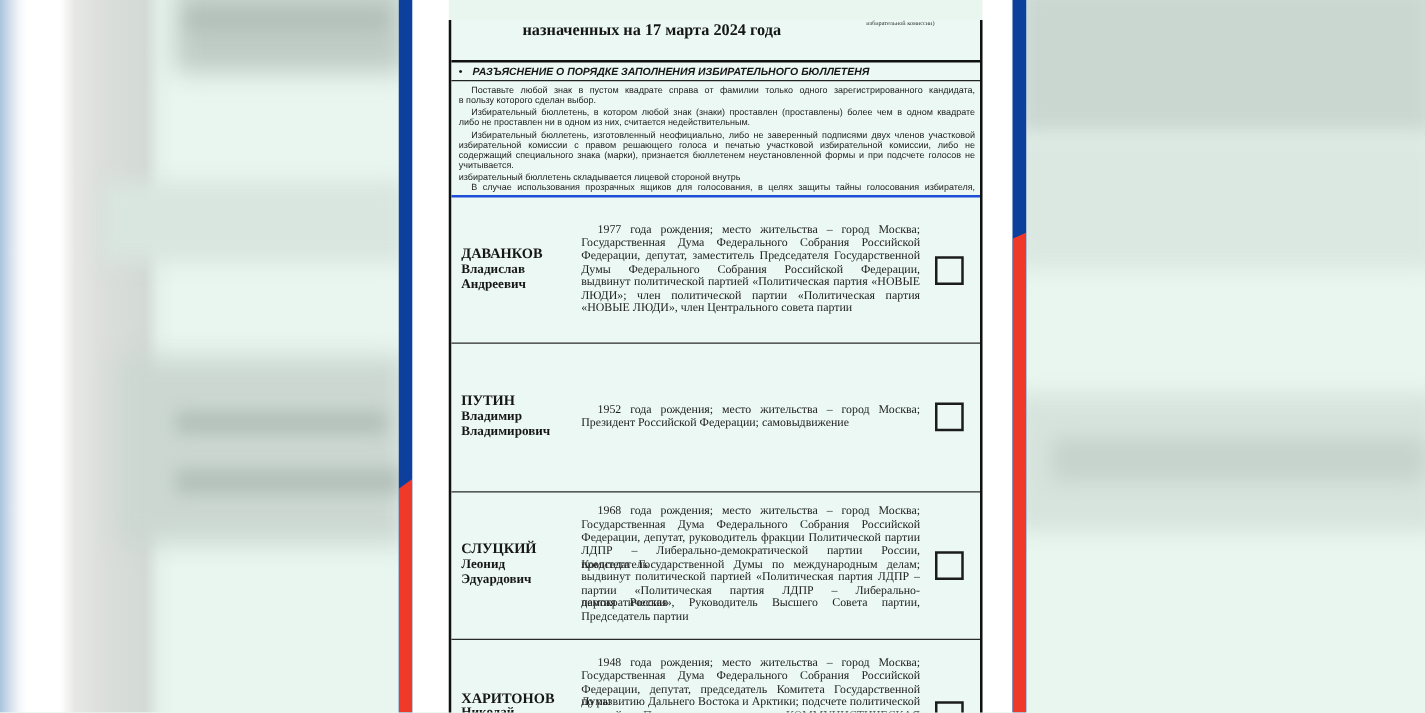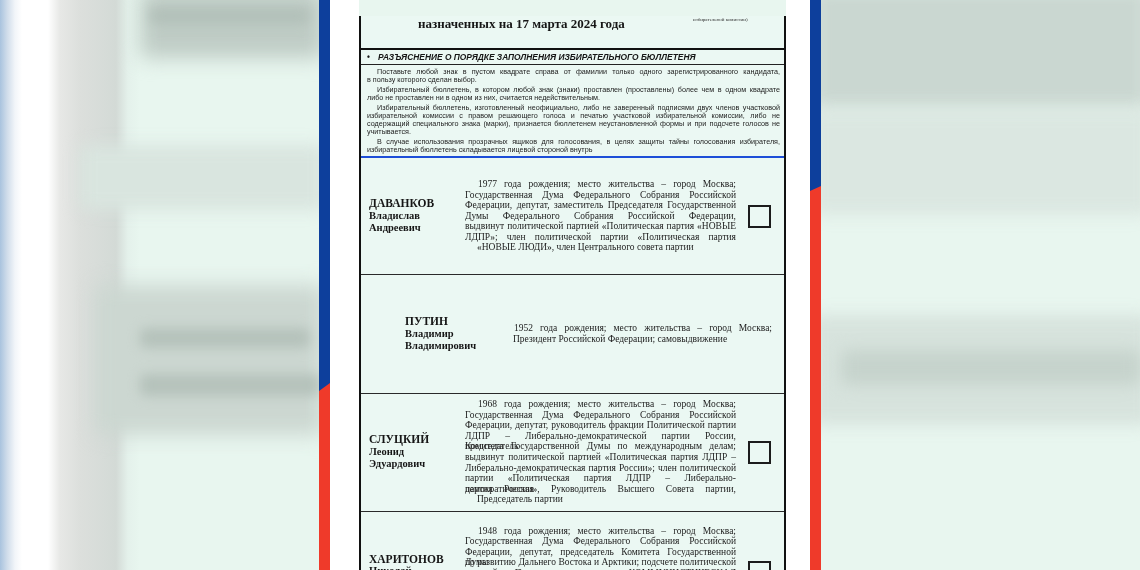--- a/index.html
+++ b/index.html
@@ -67,21 +67,21 @@
     }
     .cand-name { width: 96px; padding-left: 8px; flex: none; }
     .surname { font-weight: bold; font-size: 11.5px; line-height: 12.5px; white-space: nowrap; }
     .given { font-weight: bold; font-size: 10.5px; line-height: 12.5px; white-space: nowrap; }
     .desc { width: 271px; flex: none; }
     .dl {
       font-size: 9.5px; line-height: 10.6px; height: 10.6px;
       text-align: justify; text-align-last: justify; color: #222;
     }
     .dl.first { padding-left: 13px; }
-    .dl.last { text-align-last: left; margin-left: 12px; }
+    .dl.last { text-align-last: left; }
     .vote-box {
       width: 23px; height: 23px; box-sizing: border-box; border: 2px solid #1c1c1c;
       margin-left: 12px; flex: none; background: transparent; cursor: pointer;
     }
   </style>
 </head>
 <body>
 
 <div class="bg-left">
   <div class="blob" style="left:140px;top:-12px;width:185px;height:70px;background:#bfccc5;filter:blur(10px);"></div>
@@ -126,45 +126,45 @@
         <div class="instr-line first">Избирательный бюллетень, в котором любой знак (знаки) проставлен (проставлены) более чем в одном квадрате</div>
         <div class="instr-line last">либо не проставлен ни в одном из них, считается недействительным.</div>
       </div>
       <div class="instr-para">
         <div class="instr-line first">Избирательный бюллетень, изготовленный неофициально, либо не заверенный подписями двух членов участковой</div>
         <div class="instr-line">избирательной комиссии с правом решающего голоса и печатью участковой избирательной комиссии, либо не</div>
         <div class="instr-line">содержащий специального знака (марки), признается бюллетенем неустановленной формы и при подсчете голосов не</div>
         <div class="instr-line last">учитывается.</div>
       </div>
       <div class="instr-para">
+        <div class="instr-line last">избирательный бюллетень складывается лицевой стороной внутрь</div>
         <div class="instr-line first">В случае использования прозрачных ящиков для голосования, в целях защиты тайны голосования избирателя,</div>
-        <div class="instr-line last">избирательный бюллетень складывается лицевой стороной внутрь</div>
       </div>
     </div>
   </div>
 
   <div class="row" style="height:116px;">
     <div class="cand-name">
       <div class="surname">ДАВАНКОВ</div>
       <div class="given">Владислав</div>
       <div class="given">Андреевич</div>
     </div>
     <div class="desc">
       <div class="dl first">1977 года рождения; место жительства – город Москва;</div>
       <div class="dl">Государственная Дума Федерального Собрания Российской</div>
       <div class="dl">Федерации, депутат, заместитель Председателя Государственной</div>
       <div class="dl">Думы Федерального Собрания Российской Федерации,</div>
       <div class="dl">выдвинут политической партией «Политическая партия «НОВЫЕ</div>
-      <div class="dl">ЛДПР»; член политической партии «Политическая партия</div>
+      <div class="dl">ЛЮДИ»; член политической партии «Политическая партия</div>
       <div class="dl last">«НОВЫЕ ЛЮДИ», член Центрального совета партии</div>
     </div>
     <div class="vote-box"></div>
   </div>
 
-  <div class="row" style="height:117.5px;padding-left:36px;">
+  <div class="row" style="height:117.5px;">
     <div class="cand-name">
       <div class="surname">ПУТИН</div>
       <div class="given">Владимир</div>
       <div class="given">Владимирович</div>
     </div>
     <div class="desc">
       <div class="dl first">1952 года рождения; место жительства – город Москва;</div>
       <div class="dl last">Президент Российской Федерации; самовыдвижение</div>
     </div>
     <div class="vote-box"></div>
@@ -176,21 +176,20 @@
       <div class="given">Леонид</div>
       <div class="given">Эдуардович</div>
     </div>
     <div class="desc">
       <div class="dl first">1968 года рождения; место жительства – город Москва;</div>
       <div class="dl">Государственная Дума Федерального Собрания Российской</div>
       <div class="dl">Федерации, депутат, руководитель фракции Политической партии</div>
       <div class="dl">ЛДПР – Либерально-демократической партии России, председатель</div>
       <div class="dl">Комитета Государственной Думы по международным делам;</div>
       <div class="dl">выдвинут политической партией «Политическая партия ЛДПР –</div>
-      <div class="dl">Либерально-демократическая партия России»; член политической</div>
       <div class="dl">партии «Политическая партия ЛДПР – Либерально-демократическая</div>
       <div class="dl">партия России», Руководитель Высшего Совета партии,</div>
       <div class="dl last">Председатель партии</div>
     </div>
     <div class="vote-box"></div>
   </div>
 
   <div class="row" style="height:120px;">
     <div class="cand-name">
       <div class="surname">ХАРИТОНОВ</div>

